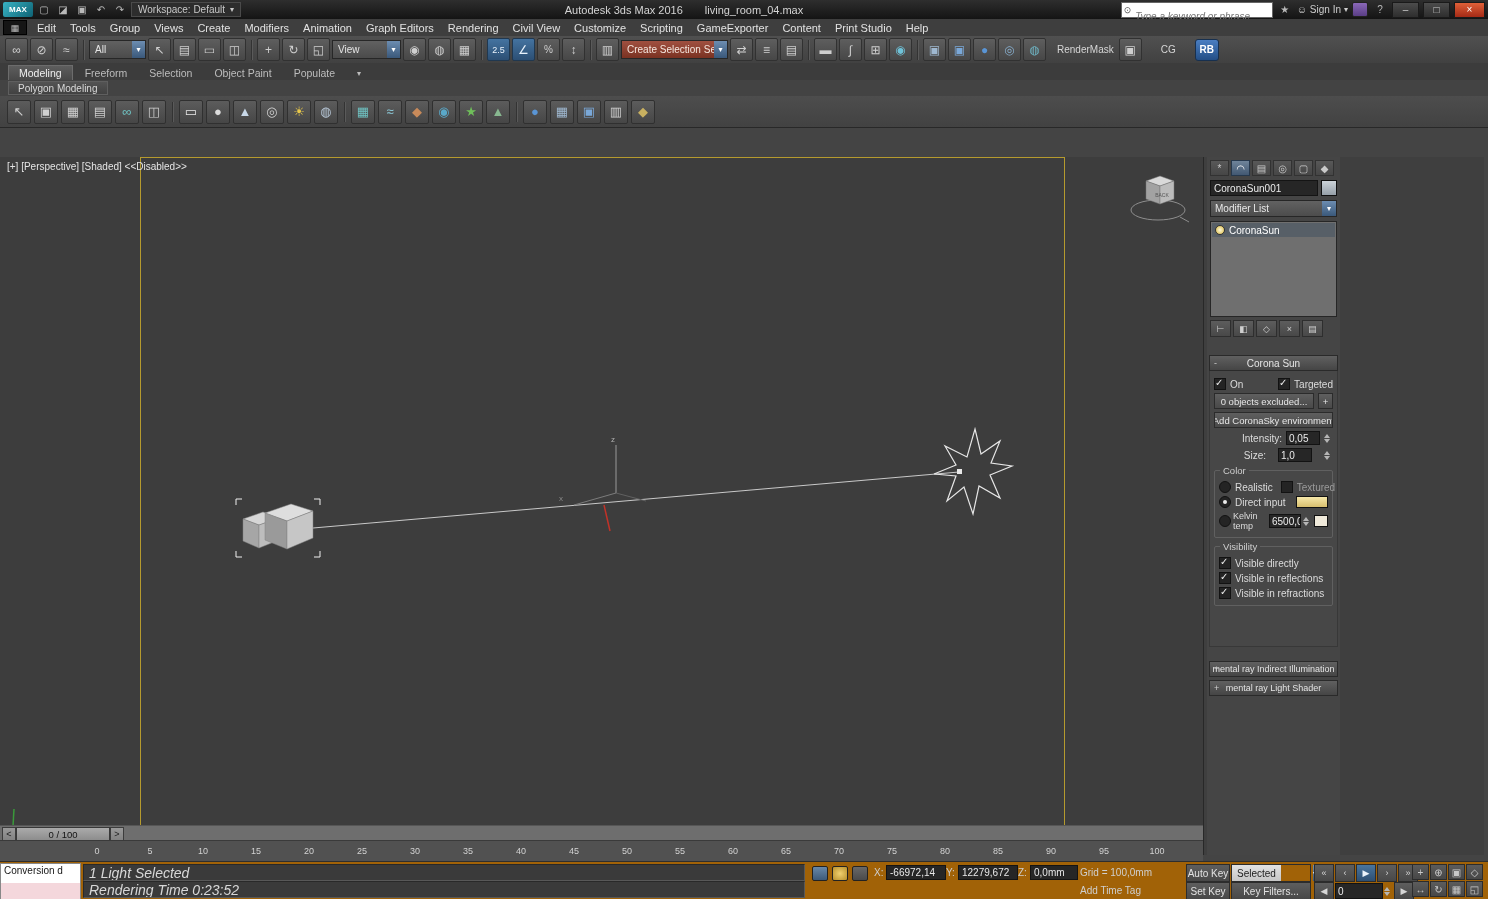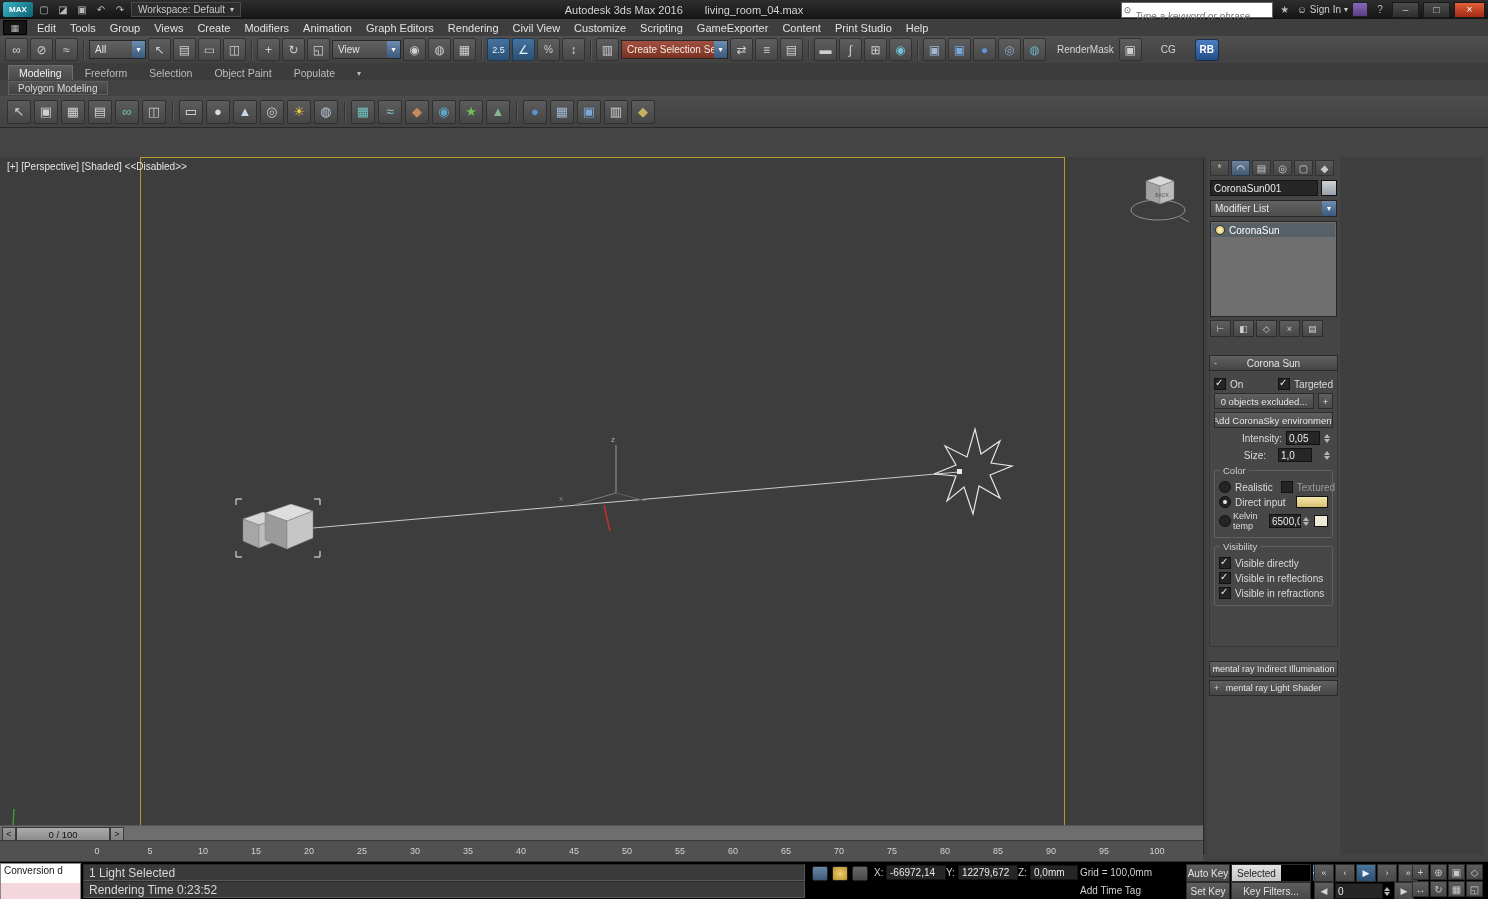--- a/index.html
+++ b/index.html
@@ -111,26 +111,26 @@
   
   .timeslider{position:absolute;top:825px;left:0;width:1203px;height:15px;background:#6e6e6e;border-top:1px solid #565656;}
   .ts-btn{position:absolute;top:1px;width:12px;height:12px;background:linear-gradient(#9a9a9a,#828282);
           border:1px solid #3c3c3c;color:#1c1c1c;font-size:9px;display:flex;align-items:center;justify-content:center;}
   .ts-handle{position:absolute;left:16px;top:1px;width:92px;height:12px;background:linear-gradient(#ababab,#8d8d8d);
              border:1px solid #383838;color:#141414;font-size:9.5px;display:flex;align-items:center;justify-content:center;}
   .trackbar{position:absolute;top:840px;left:0;width:1203px;height:21px;background:#515151;
             border-top:1px solid #3a3a3a;border-bottom:1px solid #313131;}
   .tick{position:absolute;top:5px;transform:translateX(-50%);font-size:9px;color:#d2d2d2;}
   
-  .statusbar{position:absolute;top:861px;left:0;right:0;height:38px;background:#000000;border-top:1px solid #2e2e2e;}
+  .statusbar{position:absolute;top:861px;left:0;right:0;height:38px;background:#a16207;border-top:1px solid #2e2e2e;}
   .listener{position:absolute;left:0;top:1px;width:79px;height:35px;border:1px solid #888;background:#fff;}
   .listener .l1{height:17px;background:#fff;color:#151515;font-size:10px;padding:1px 3px;white-space:nowrap;overflow:hidden;}
   .listener .l2{height:16px;background:#f4d7dc;}
   .sfield{position:absolute;height:15px;background:#3a3a3a;border:1px solid;border-color:#292929 #585858 #585858 #292929;
-          color:#d8d8d8;font-size:12px;display:flex;align-items:center;padding:0 5px;white-space:nowrap;overflow:hidden;}
+          color:#d8d8d8;font-size:14px;display:flex;align-items:center;padding:0 5px;white-space:nowrap;overflow:hidden;font-style:italic;}
   .clabel{position:absolute;font-size:10px;color:#cfcfcf;top:5px;}
   .cfield{position:absolute;top:3px;height:13px;background:#262626;border:1px solid #141414;color:#e8e8e8;
           font-size:10px;display:flex;align-items:center;padding:0 3px;white-space:nowrap;overflow:hidden;}
   .sbtn{position:absolute;height:16px;background:linear-gradient(#5e5e5e,#484848);border:1px solid #2c2c2c;
         color:#e2e2e2;font-size:10px;display:flex;align-items:center;justify-content:center;white-space:nowrap;overflow:hidden;}
   .scombo{position:absolute;height:16px;display:flex;border:1px solid #2c2c2c;}
   .scombo .val{flex:1;background:linear-gradient(#e2e2e2,#c6c6c6);color:#1c1c1c;font-size:10px;display:flex;
                align-items:center;padding:0 5px;}
   .scombo .arr{width:13px;background:linear-gradient(#6c8db1,#3a587a);color:#fff;display:flex;align-items:center;
                justify-content:center;font-size:8px;}

